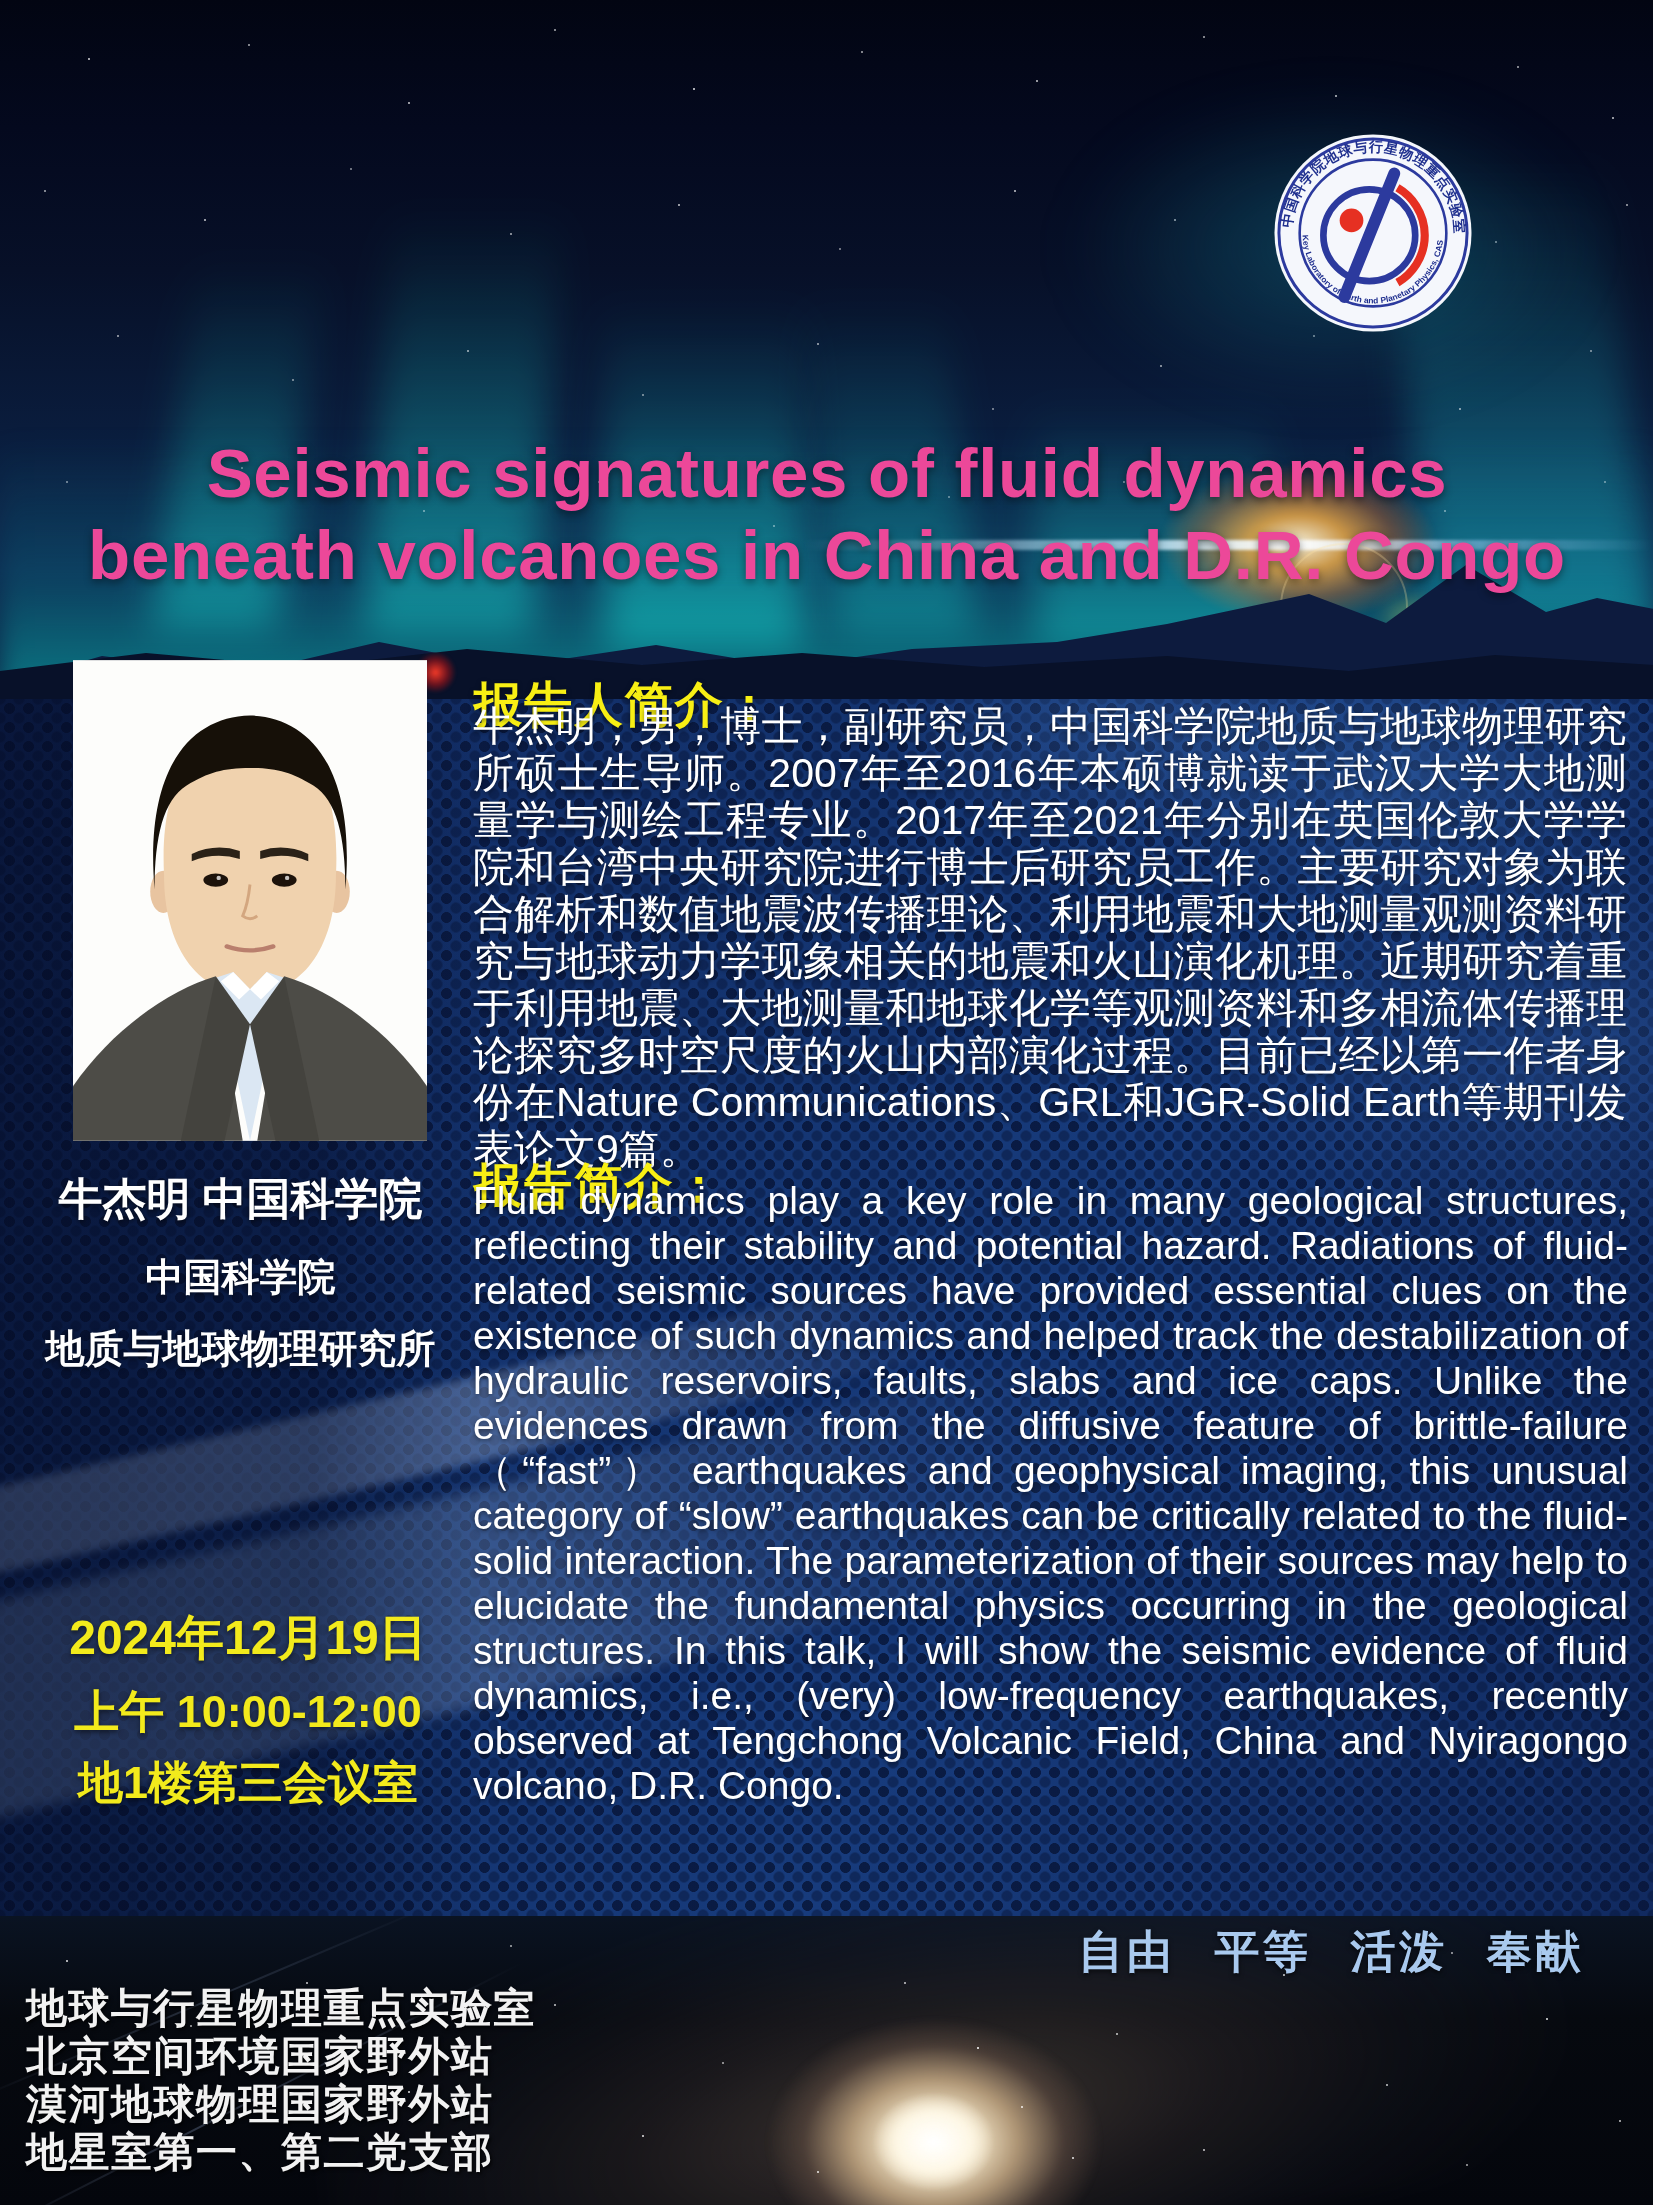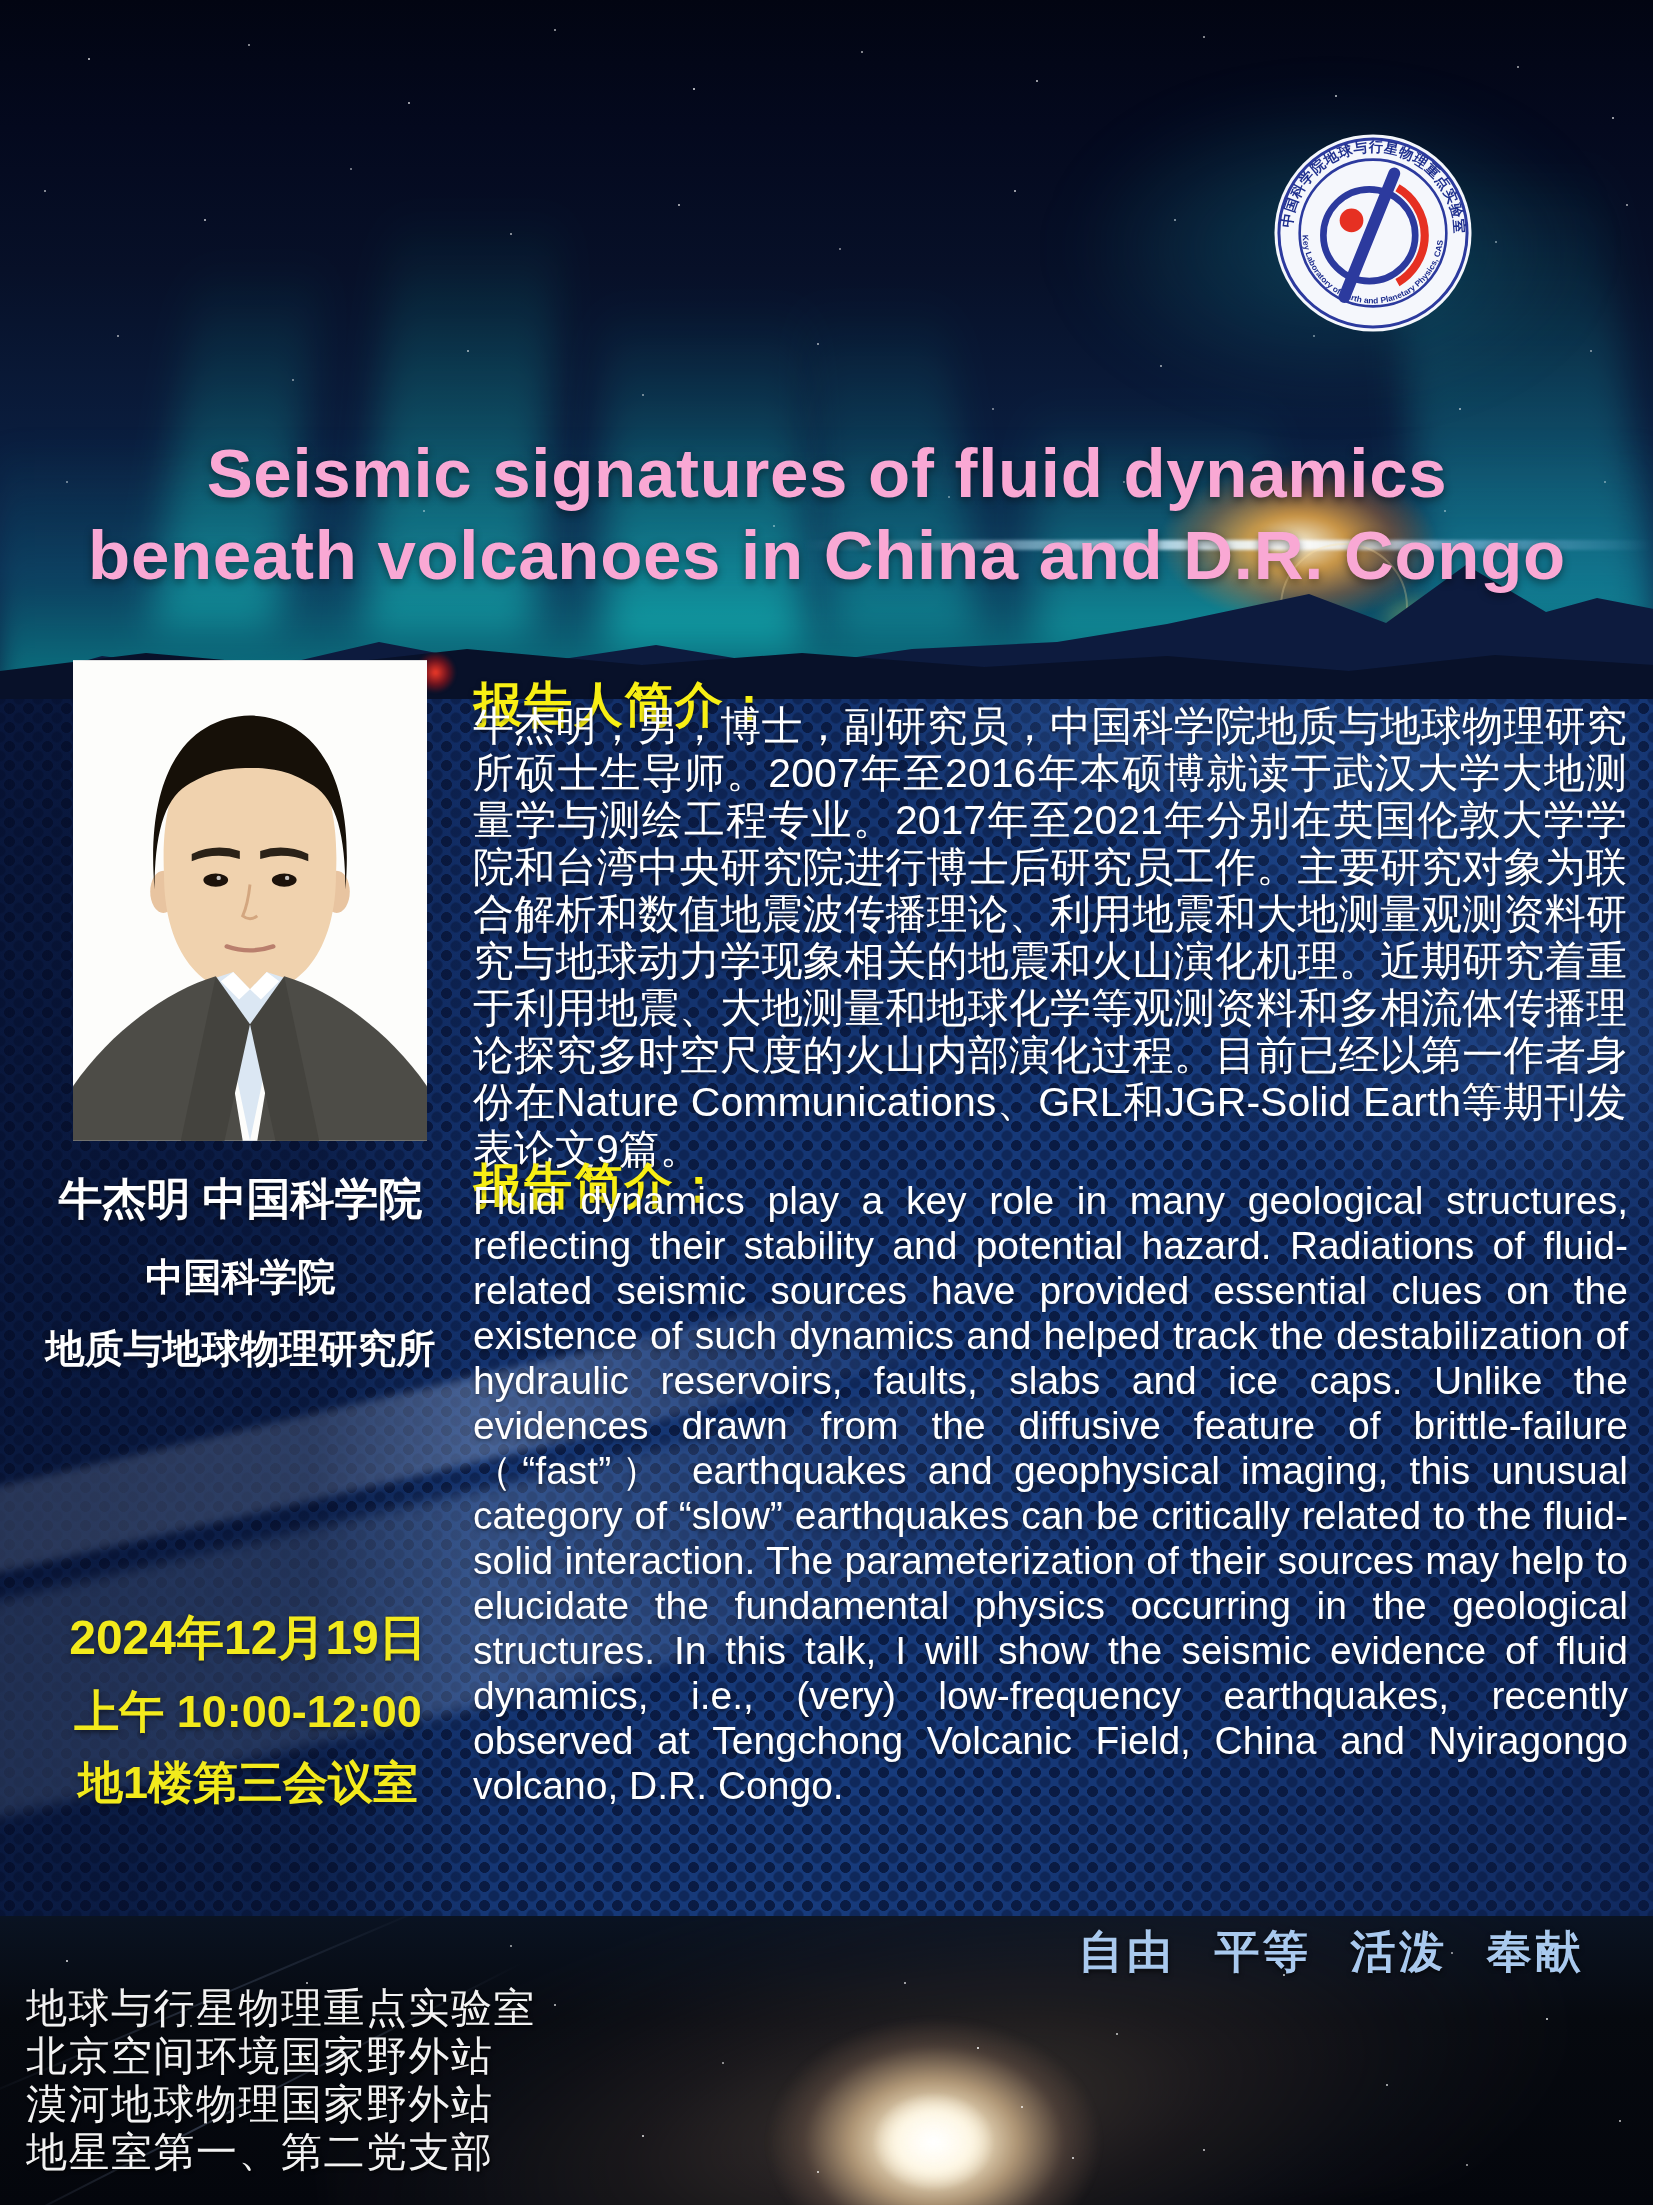--- a/index.html
+++ b/index.html
@@ -100,21 +100,21 @@
     1466px 248px 0 0 rgba(255,255,255,.6),1546px 102px 0 0 rgba(255,255,255,.8),1619px 204px 0 0 rgba(255,255,255,.7),
     977px 131px 0 0 rgba(255,255,255,.9),1072px 241px 0 0 rgba(255,255,255,.8),131px 226px 0 0 rgba(255,255,255,.6),
     241px 182px 0 0 rgba(255,255,255,.6),510px 29px 0 0 rgba(255,255,255,.6),1138px 44px 0 0 rgba(255,255,255,.7),
     1451px 36px 0 0 rgba(255,255,255,.6);}
   
   .content{position:absolute;inset:0;z-index:5;}
   .header-block{position:absolute;left:195px;top:144px;color:#e6c294;}
   .series-title{font-size:61px;letter-spacing:5.8px;line-height:73px;}
   .series-url{font-size:57px;letter-spacing:0.7px;line-height:67px;margin-top:7.3px;}
   .logo{position:absolute;left:1273px;top:133px;width:200px;height:200px;}
-  .talk-title{position:absolute;left:0;top:433px;width:1654px;text-align:center;color:#f9a8d4;
+  .talk-title{position:absolute;left:0;top:433px;width:1654px;text-align:center;color:#ec4899;
     font-size:69px;font-weight:700;line-height:82px;letter-spacing:0.7px;
     text-shadow:0 2.9px 8.8px rgba(0,0,0,.45);}
   .section-heading{position:absolute;color:#f8ef14;font-size:48px;font-weight:600;letter-spacing:2.2px;
     text-shadow:0 2.2px 5.8px rgba(0,0,0,.5);}
   .h-speaker{left:474px;top:649px;margin-top:24px;}
   .h-abstract{left:474px;top:1154px;}
   .bio-text{position:absolute;left:473px;top:703px;width:1154px;margin:0;color:#ffffff;
     font-size:41px;line-height:47px;text-align:justify;text-shadow:0 1.5px 4.4px rgba(0,0,0,.45);}
   .abstract-text{position:absolute;left:473px;top:1178px;width:1155px;margin:0;color:#ffffff;
     font-size:39px;line-height:45px;text-align:justify;text-shadow:0 1.5px 4.4px rgba(0,0,0,.45);}
@@ -124,21 +124,21 @@
   .name-line{font-size:44px;margin-bottom:23px;}
   .affil-line1{font-size:38px;margin-bottom:19px;}
   .affil-line2{font-size:39px;}
   .schedule-block{position:absolute;left:29px;top:1606px;width:438px;text-align:center;color:#f2ea1c;
     font-weight:700;text-shadow:0 2.2px 5.8px rgba(0,0,0,.55);}
   .schedule-date{font-size:48px;margin-bottom:11.7px;}
   .schedule-time{font-size:45px;margin-bottom:11.7px;}
   .schedule-venue{font-size:45px;}
   .motto{position:absolute;top:1922px;right:70px;display:flex;gap:39px;color:#a9c9ee;
     font-size:45px;font-weight:700;letter-spacing:3.6px;text-shadow:0 2.2px 5.1px rgba(0,0,0,.7);}
-  .footer-block{position:absolute;left:26px;top:1984px;color:#f2f2f2;font-size:41px;font-weight:400;
+  .footer-block{position:absolute;left:26px;top:1984px;color:#f2f2f2;font-size:41px;font-weight:700;
     line-height:48px;letter-spacing:1.5px;text-shadow:1.5px 2.2px 3.6px rgba(0,0,0,.85);}
 </style>
 </head>
 <body>
 
 <div class="sky">
   <div class="stars-sky"></div>
   <div class="aurora au1"></div>
   <div class="aurora au2"></div>
   <div class="aurora au3"></div>

